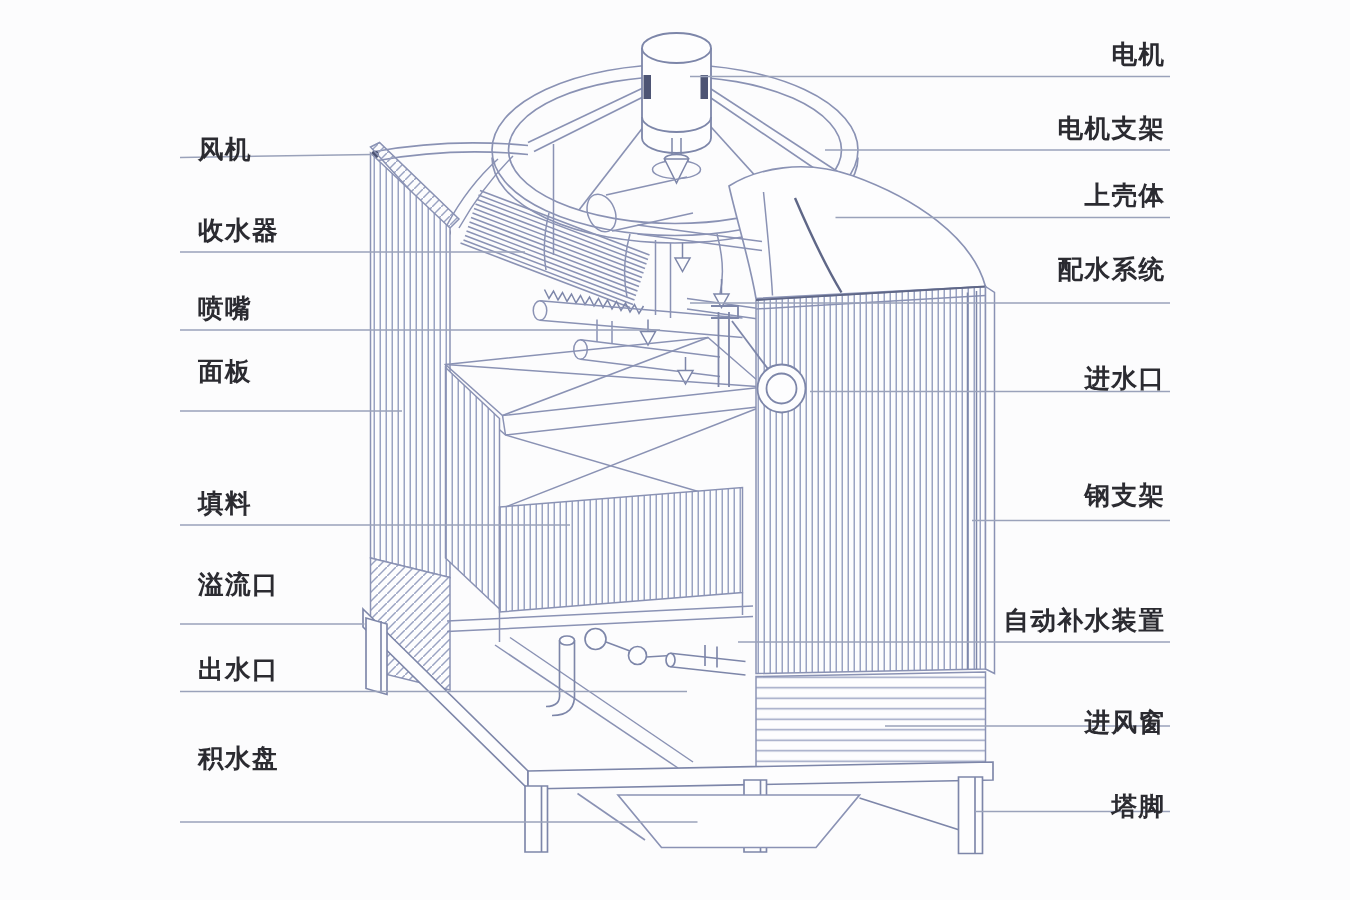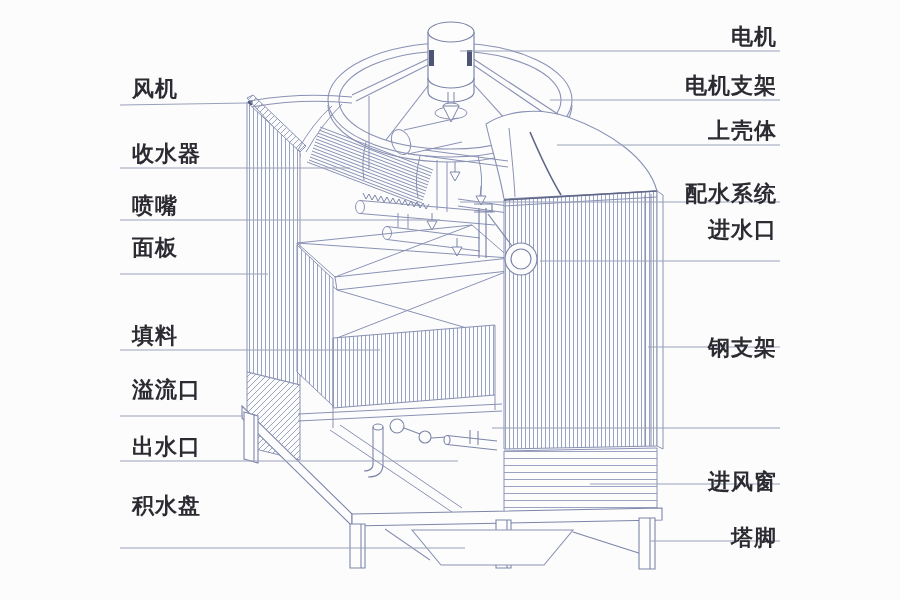--- a/index.html
+++ b/index.html
@@ -4,21 +4,21 @@
 <style>
   html,body{margin:0;padding:0;background:#ffffff;}
   .stage{
     position:relative;width:900px;height:600px;overflow:hidden;
     background:#fcfcfd;
     font-family:"Liberation Sans","DejaVu Sans",sans-serif;
   }
   .stage svg{position:absolute;left:0;top:0;}
   .lbl{
     position:absolute;
-    font-size:22px;line-height:20px;font-weight:700;
+    font-size:17px;line-height:20px;font-weight:700;
     color:#2b2b31;letter-spacing:1px;white-space:nowrap;
   }
   .lbl.left{left:132px;}
   .lbl.right{right:123px;text-align:right;}
 </style>
 </head>
 <body>
 
 <div class="stage">
 
@@ -254,31 +254,32 @@
       <line x1="557" y1="145" x2="780" y2="145"></line>
       <line x1="460" y1="202" x2="780" y2="202"></line>
       <line x1="540" y1="261" x2="780" y2="261"></line>
       <line x1="648" y1="347" x2="780" y2="347"></line>
       <line x1="492" y1="428" x2="780" y2="428"></line>
       <line x1="590" y1="484" x2="780" y2="484"></line>
       <line x1="650" y1="541" x2="780" y2="541"></line>
     </g>
   </svg>
 
-  <div class="lbl left" style="top:79px">风机</div>
+  <div class="lbl left" style="top:90px">风机</div>
   <div class="lbl left" style="top:144px">收水器</div>
   <div class="lbl left" style="top:196px">喷嘴</div>
   <div class="lbl left" style="top:238px">面板</div>
   <div class="lbl left" style="top:326px">填料</div>
   <div class="lbl left" style="top:380px">溢流口</div>
   <div class="lbl left" style="top:437px">出水口</div>
   <div class="lbl left" style="top:496px">积水盘</div>
 
   <div class="lbl right" style="top:27px">电机</div>
   <div class="lbl right" style="top:76px">电机支架</div>
   <div class="lbl right" style="top:121px">上壳体</div>
-  <div class="lbl right" style="top:184px">配水系统</div>
-  <div class="lbl right" style="top:220px">进水口</div>
-  <div class="lbl right" style="top:338px">钢支架</div>
+  <div class="lbl right" style="top:170px">配水系统</div>
+  <div class="lbl right" style="top:243px">进水口</div>
+  <div class="lbl right" style="top:321px">钢支架</div>
+  <div class="lbl right" style="top:404px">自动补水装置</div>
   <div class="lbl right" style="top:472px">进风窗</div>
   <div class="lbl right" style="top:528px">塔脚</div>
 
 </div>
 
 </body></html>

